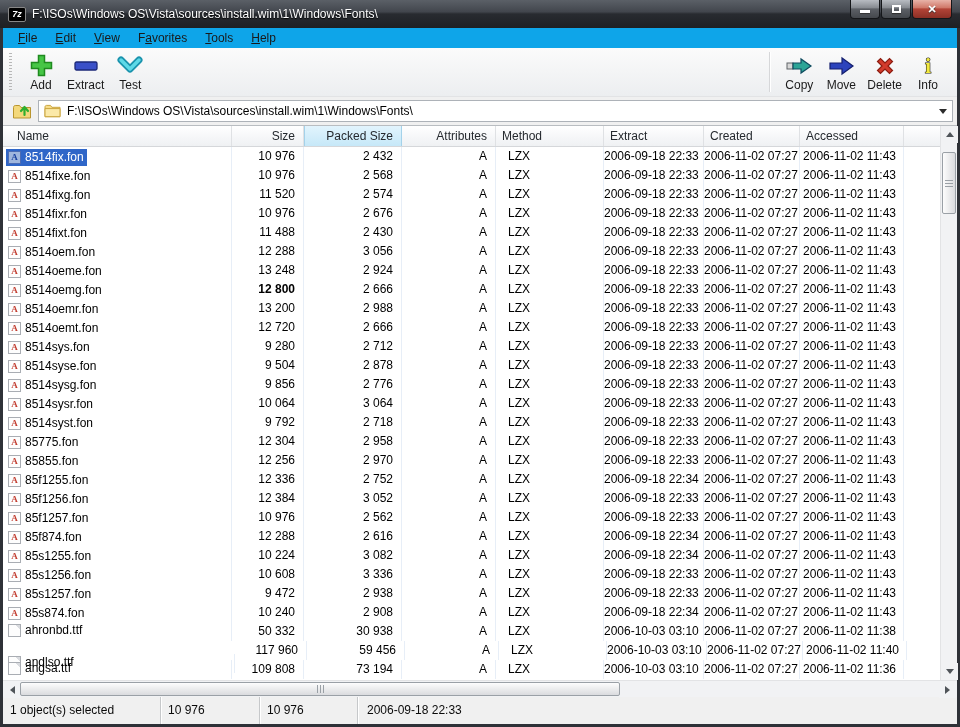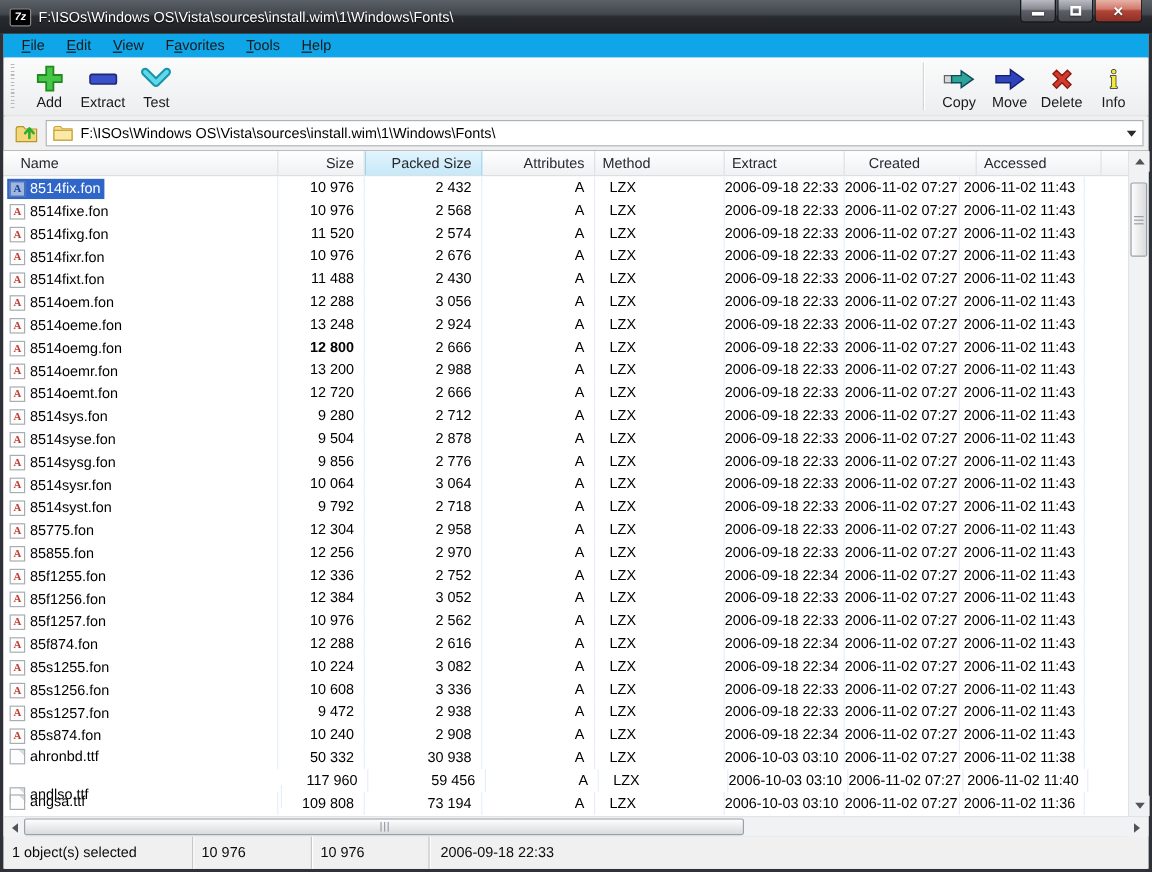--- a/index.html
+++ b/index.html
@@ -227,21 +227,21 @@
     </div>
 
     <div class="list-area">
       <div class="hdr-row">
           <div class="hcell name" style="width: 229px;">Name</div>
           <div class="hcell ar" style="width: 72px;">Size</div>
           <div class="hcell ar sorted" style="width: 98px;">Packed Size</div>
           <div class="hcell ar" style="width: 94px;">Attributes</div>
           <div class="hcell al" style="width: 108px;">Method</div>
           <div class="hcell al" style="width: 100px;">Extract</div>
-          <div class="hcell al" style="width: 96px; margin-left: 14px;">Created</div>
+          <div class="hcell al" style="width: 96px;">Created</div>
           <div class="hcell al" style="width: 104px;">Accessed</div>
           <div class="hcell fill"></div>
         </div>
       <div class="list-body">
           <div class="row">
             <div class="cell name" style="width: 229px;"><span class="selwrap sel">
                 <span class="ficon fon">A</span>
                 <span class="fname">8514fix.fon</span>
               </span></div>
             <div class="cell ar" style="width: 72px; padding-right: 8px;">10 976</div>

